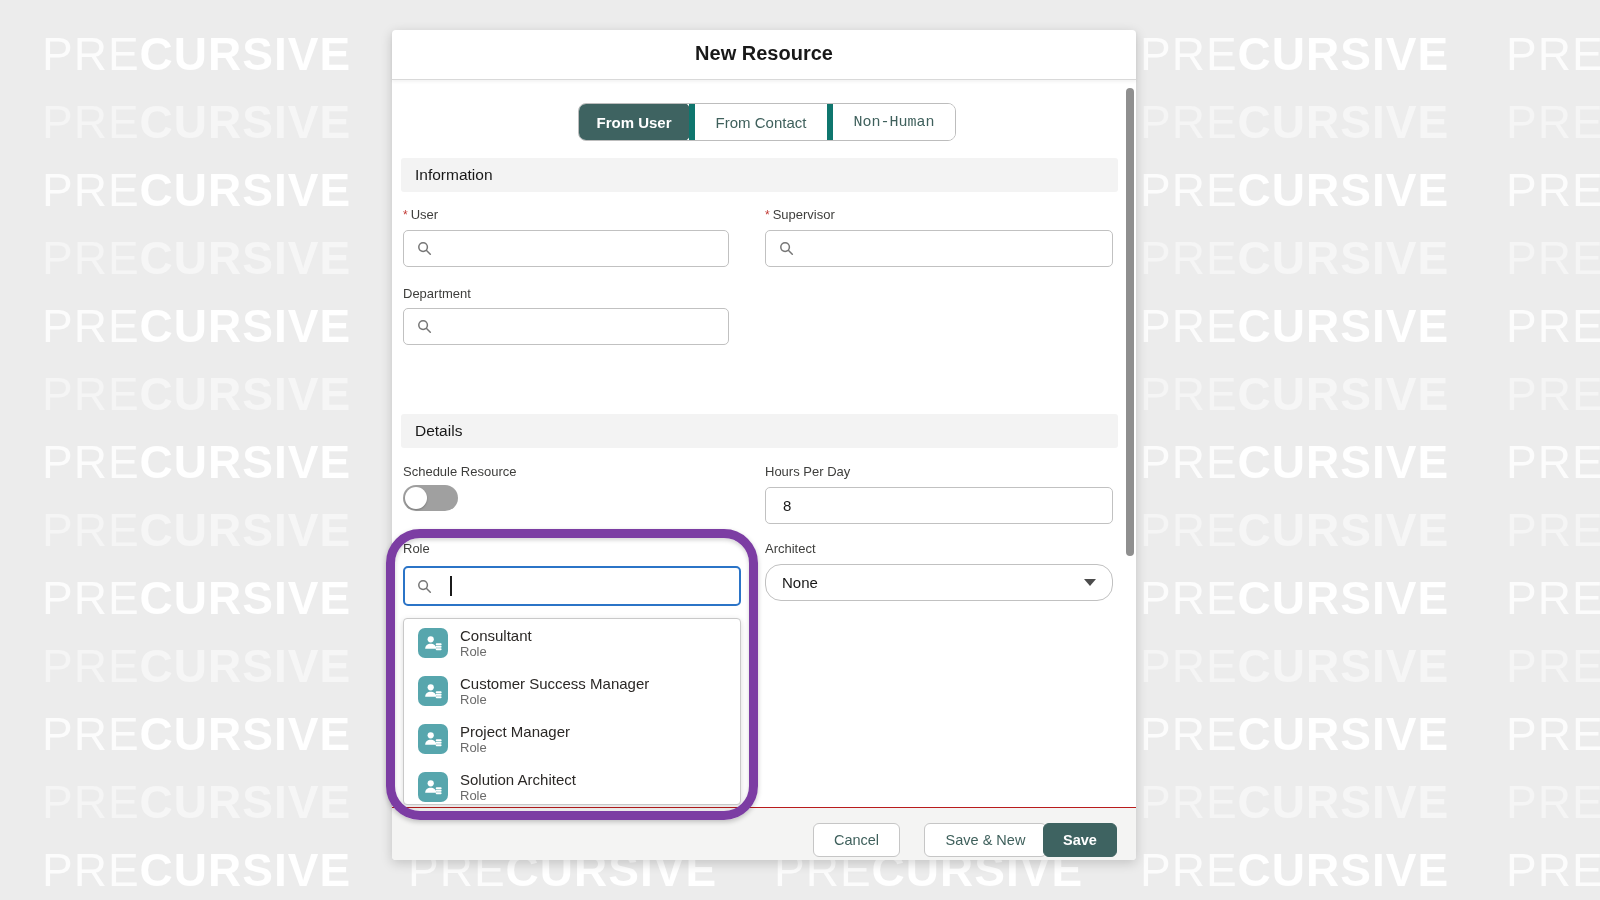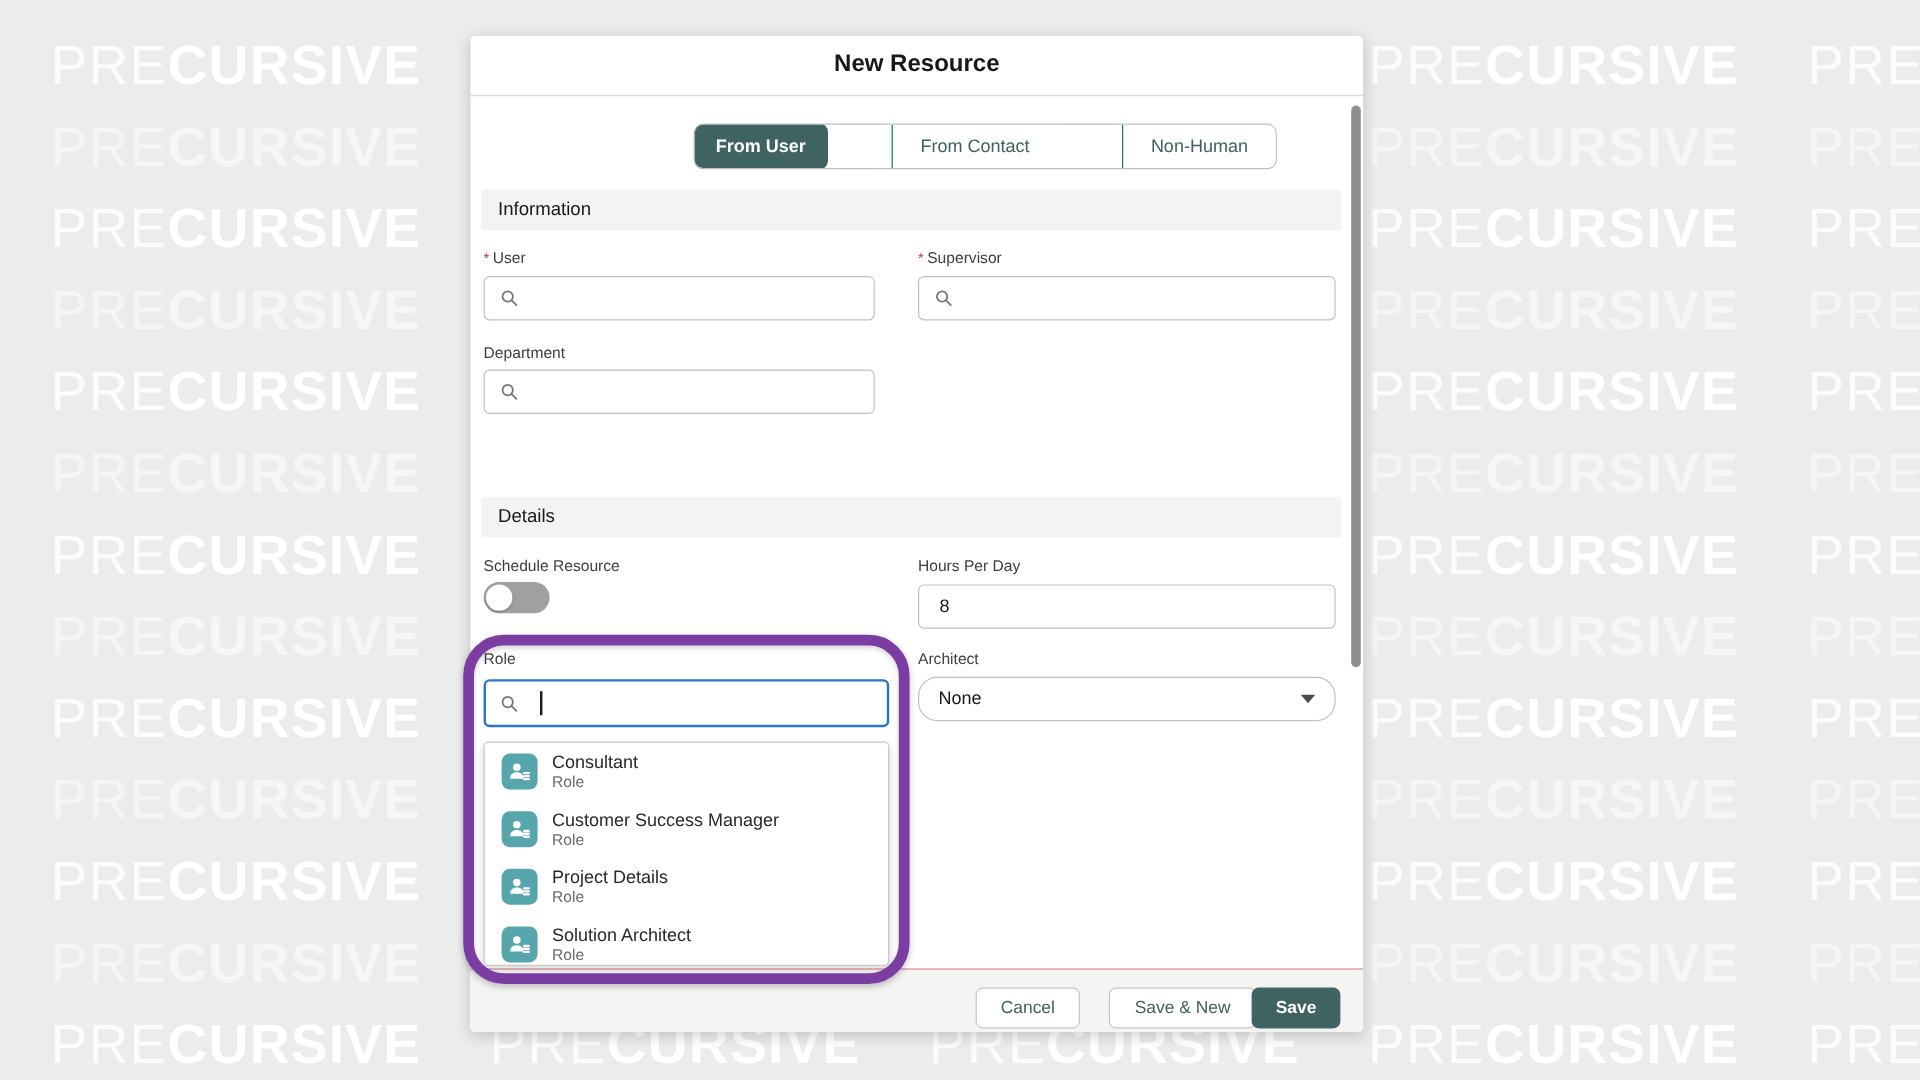--- a/index.html
+++ b/index.html
@@ -20,27 +20,27 @@
              border-bottom:1px solid #d9d9d9; box-shadow:0 2px 3px rgba(0,0,0,0.05); }
   .mtitle { position:absolute; width:100%; top:12px; text-align:center;
             font-size:20px; font-weight:600; color:#181818; }
 
   
   .scroll-thumb { position:absolute; right:2px; top:58px; width:8px; height:468px;
                   background:#8f8f8f; border-radius:4px; }
 
   
   .tabgroup { position:absolute; left:186px; top:73px; height:38px; display:flex;
-              border:1px solid #bdbdbd; border-radius:8px; overflow:hidden; background:#fff;gap:40px; }
+              border:1px solid #bdbdbd; border-radius:8px; overflow:hidden; background:#fff; }
   .tab { display:flex; align-items:center; justify-content:center; font-size:15px;
          color:#3f605c; background:#fff; cursor:pointer; }
-  .tab + .tab { border-left:1px solid #0f766e;margin-left:14px; }
+  .tab + .tab { border-left:6px solid #0f766e; }
   .tab.active { background:#3e6361; color:#ffffff; font-weight:600; border-radius:7px;
                 margin:-1px; border-left:none; }
-  .tab.t1 { width:112px; } .tab.t2 { width:138px; } .tab.t3 { width:128px; }
+  .tab.t1 { width:112px; } .tab.t2 { width:138px; } .tab.t3 { width:128px;font-family:Liberation Mono, monospace; }
 
   
   .secbar { position:absolute; left:9px; width:717px; height:34px; background:#f3f3f3;
             border-radius:3px; display:flex; align-items:center; padding-left:14px;
             font-size:15.5px; color:#181818; }
   .secbar.info { top:128px; } .secbar.details { top:384px; }
 
   
   .flabel { position:absolute; font-size:13px; color:#3e3e3c; }
   .req { color:#c23934; margin-right:3px; font-size:12px; }
@@ -283,21 +283,21 @@
       <div class="opt-ic">
         <svg width="22" height="22" viewBox="0 0 24 24">
           <circle cx="9.5" cy="8" r="3.4" fill="#fff"></circle>
           <path d="M3.5 18c0-3.4 2.7-5.3 6-5.3s6 1.9 6 5.3v.4h-12z" fill="#fff"></path>
           <rect x="15" y="12.4" width="6.4" height="2.1" rx="1" fill="#fff"></rect>
           <rect x="15" y="15.1" width="6.4" height="2.1" rx="1" fill="#fff"></rect>
           <rect x="15" y="17.8" width="6.4" height="2.1" rx="1" fill="#fff"></rect>
         </svg>
       </div>
       <div class="opt-tx">
-        <div class="opt-name">Project Details</div>
+        <div class="opt-name">Project Manager</div>
         <div class="opt-sub">Role</div>
       </div>
     </div>
     <div class="opt">
       <div class="opt-ic">
         <svg width="22" height="22" viewBox="0 0 24 24">
           <circle cx="9.5" cy="8" r="3.4" fill="#fff"></circle>
           <path d="M3.5 18c0-3.4 2.7-5.3 6-5.3s6 1.9 6 5.3v.4h-12z" fill="#fff"></path>
           <rect x="15" y="12.4" width="6.4" height="2.1" rx="1" fill="#fff"></rect>
           <rect x="15" y="15.1" width="6.4" height="2.1" rx="1" fill="#fff"></rect>

